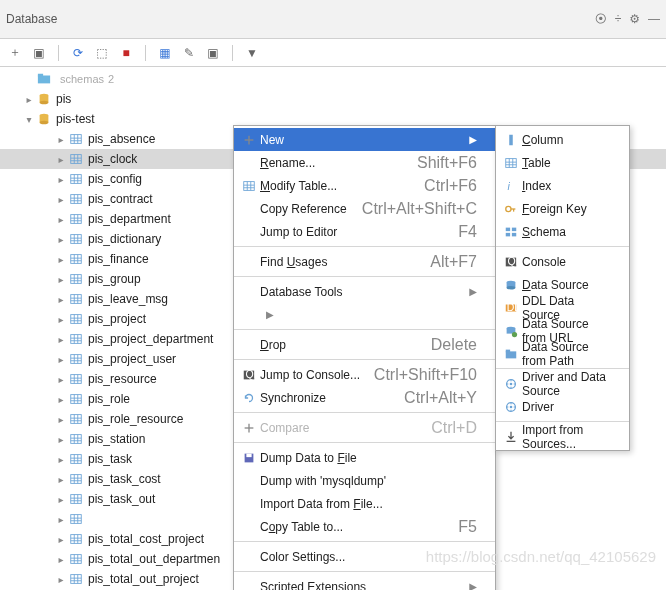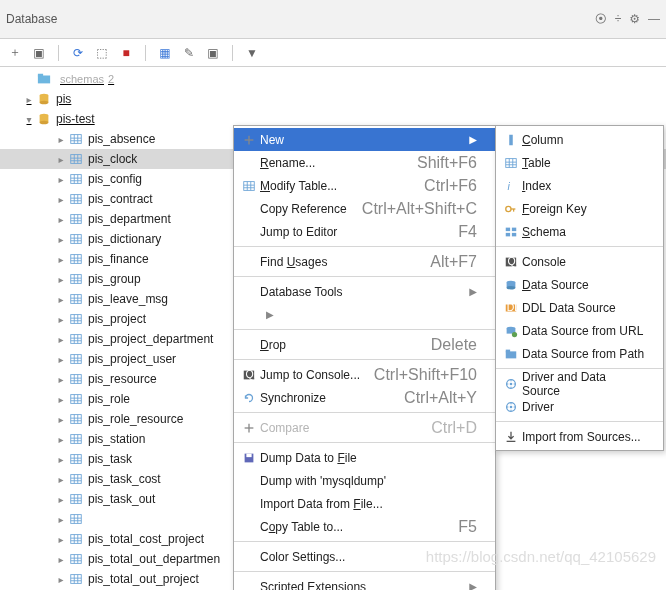--- a/index.html
+++ b/index.html
@@ -22,38 +22,38 @@
 .tree { padding-top: 2px; }
 .tree-row { height: 20px; display: flex; align-items: center; white-space: nowrap; }
 .tree-row.selected { background: #d9d9d9; }
 .arrow { width: 14px; text-align: center; color: #888; font-size: 10px; }
 .arrow.exp::before { content: "▾"; }
 .arrow.col::before { content: "▸"; }
 .arrow.none::before { content: ""; }
 .node-icon { width: 16px; display: inline-flex; justify-content: center; margin-right: 4px; }
 .tree-label { color: #222; }
 .dim { color: #aaa; margin-left: 4px; font-size: 11px; }
-.d1 { padding-left: 22px; text-decoration: underline; }
+.d1 { padding-left: 22px; }
 .d3 { padding-left: 54px; }
 
 
 .menu { position: absolute; background: #fff; border: 1px solid #a8a8a8; box-shadow: 2px 2px 6px rgba(0,0,0,0.2); padding: 2px 0; }
 .menu-item { height: 23px; display: flex; align-items: center; padding: 0 18px 0 4px; position: relative; }
 .menu-item .mi-icon { width: 22px; display: inline-flex; justify-content: center; color: #6e6e6e; }
 .menu-item .mi-label { flex: 1; color: #222; }
 .menu-item .mi-short { color: #888; font-size: 16px; }
 .menu-item .mi-sub { color: #888; margin-left: 6px; font-size: 10px; }
 .menu-item.highlight { background: #3874d1; }
 .menu-item.highlight .mi-label, .menu-item.highlight .mi-sub, .menu-item.highlight .mi-icon { color: #fff; }
 .menu-item.disabled .mi-label, .menu-item.disabled .mi-short, .menu-item.disabled .mi-icon { color: #b5b5b5; }
 .menu-sep { height: 1px; background: #d6d6d6; margin: 3px 0; }
 .u { text-decoration: underline; }
 
 .ctx-menu { left: 233px; top: 125px; width: 263px; }
-.sub-menu { left: 495px; top: 125px; width: 169px; }
+.sub-menu { left: 495px; top: 125px; width: 135px; }
 
 .watermark { position: absolute; right: 10px; bottom: 25px; color: #ddd; font-size: 15px; }
 
 
 svg { width: 14px; height: 14px; }
 </style>
 </head>
 <body>
 
 <div class="panel-header">

